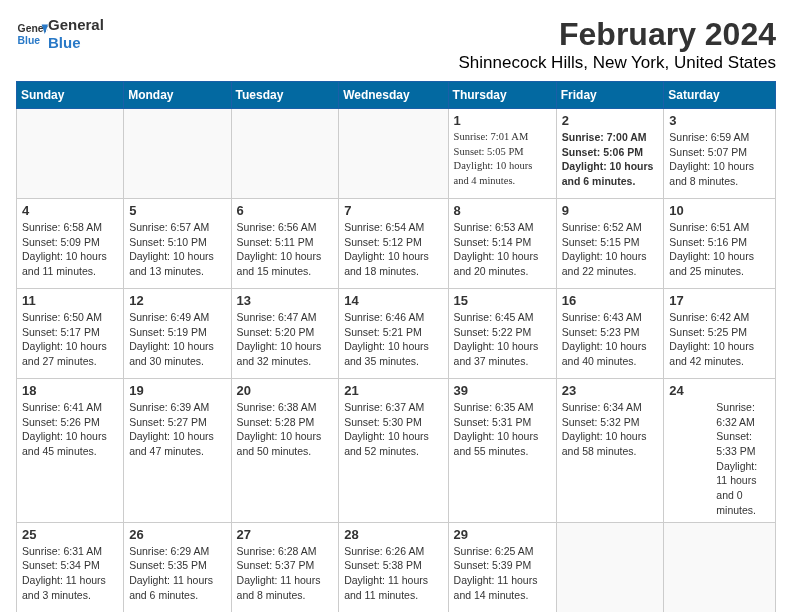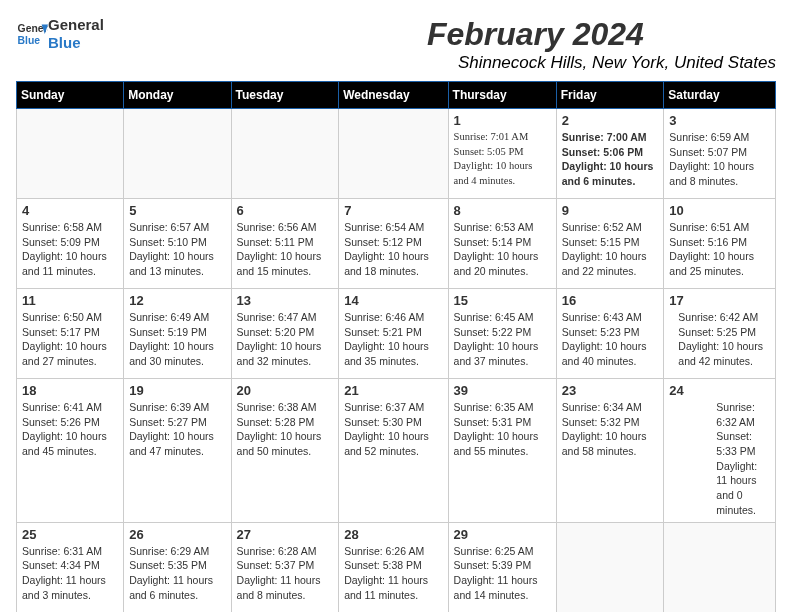--- a/index.html
+++ b/index.html
@@ -19,40 +19,39 @@
     .logo {
       display: flex;
       align-items: center;
       gap: 4px;
     }
     .logo-icon {
       width: 32px;
       height: 32px;
     }
     .title-block {
-      text-align: left;
-      font-style: italic;
+      text-align: right;
     }
     .main-title {
       font-size: 32px;
       font-weight: bold;
       color: #333;
     }
     .subtitle {
       font-size: 17px;
       color: #000000;
       margin-left: 31px;
     }
     .calendar {
       width: 100%;
       border-collapse: collapse;
       font-size: 11px;
     }
     .calendar th {
-      background-color: #000000;
+      background-color: #0369a1;
       color: white;
       padding: 6px 4px;
       text-align: left;
       font-size: 12px;
       font-weight: bold;
       border: 1px solid #1a5fa8;
     }
     .calendar td {
       border: 1px solid #ccc;
       vertical-align: top;
@@ -226,21 +225,21 @@
         </td>
         <td>
           <div class="day-number">16</div>
           <div class="day-info" style="white-space: pre-line;">Sunrise: 6:43 AM
 Sunset: 5:23 PM
 Daylight: 10 hours
 and 40 minutes.</div>
         </td>
         <td>
           <div class="day-number">17</div>
-          <div class="day-info" style="white-space: pre-line; margin-left: 9px;">Sunrise: 6:42 AM
+          <div class="day-info" style="white-space: pre-line;">Sunrise: 6:42 AM
 Sunset: 5:25 PM
 Daylight: 10 hours
 and 42 minutes.</div>
         </td>
       </tr>
       <tr>
         <td>
           <div class="day-number">18</div>
           <div class="day-info" style="white-space: pre-line;">Sunrise: 6:41 AM
 Sunset: 5:26 PM
@@ -287,21 +286,21 @@
           <div class="day-info" style="white-space: pre-line; margin-left: 47px;">Sunrise: 6:32 AM
 Sunset: 5:33 PM
 Daylight: 11 hours
 and 0 minutes.</div>
         </td>
       </tr>
       <tr>
         <td>
           <div class="day-number">25</div>
           <div class="day-info" style="white-space: pre-line;">Sunrise: 6:31 AM
-Sunset: 4:34 PM
+Sunset: 5:34 PM
 Daylight: 11 hours
 and 3 minutes.</div>
         </td>
         <td>
           <div class="day-number">26</div>
           <div class="day-info" style="white-space: pre-line;">Sunrise: 6:29 AM
 Sunset: 5:35 PM
 Daylight: 11 hours
 and 6 minutes.</div>
         </td>

